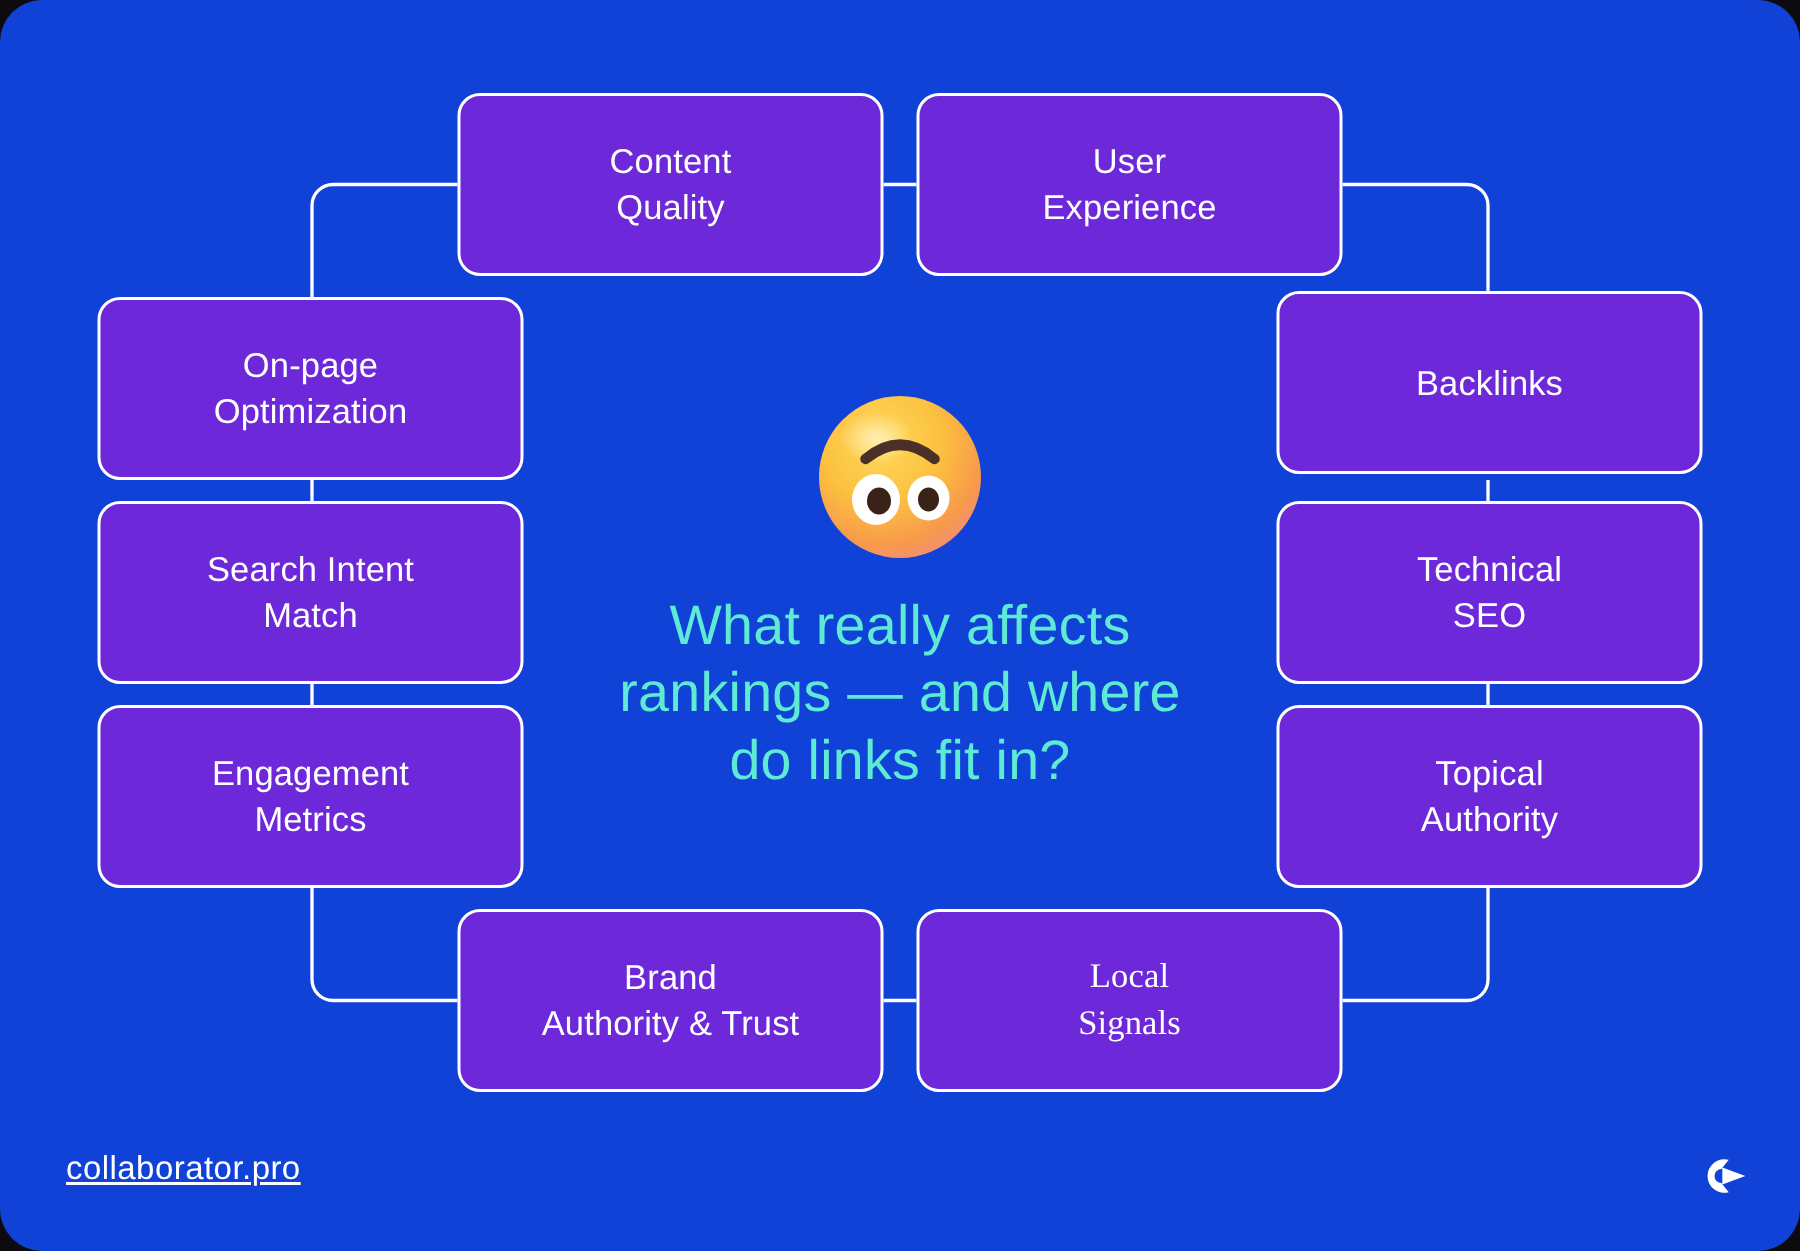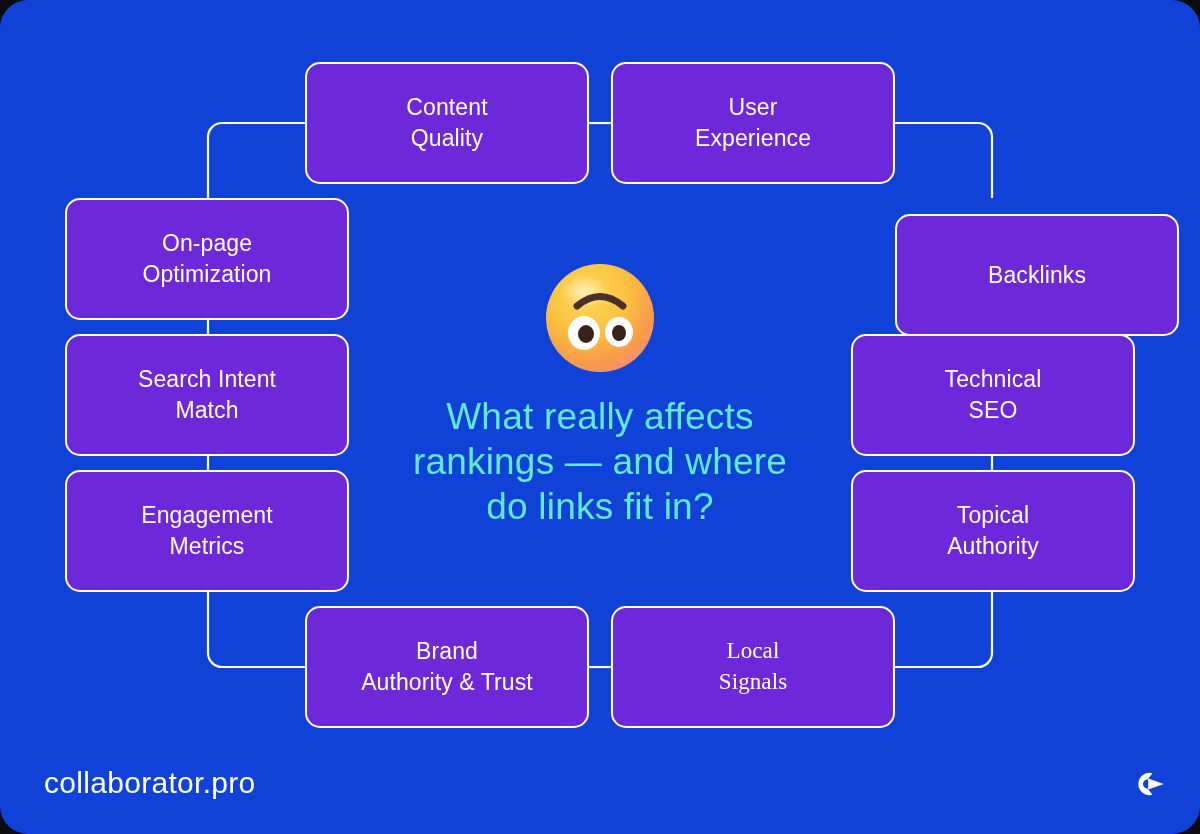--- a/index.html
+++ b/index.html
@@ -53,21 +53,21 @@
   }
 
   
   .n-content-quality { left: 305px;  top: 62px;  width: 284px; height: 122px; }
   .n-user-experience { left: 611px;  top: 62px;  width: 284px; height: 122px; }
   
   .n-onpage      { left: 65px;  top: 198px; width: 284px; height: 122px; }
   .n-searchintent{ left: 65px;  top: 334px; width: 284px; height: 122px; }
   .n-engagement  { left: 65px;  top: 470px; width: 284px; height: 122px; }
   
-  .n-backlinks   { left: 851px; top: 214px; width: 284px; height: 122px; margin-left: 44px; }
+  .n-backlinks   { left: 851px; top: 194px; width: 284px; height: 122px; }
   .n-technical   { left: 851px; top: 334px; width: 284px; height: 122px; }
   .n-topical     { left: 851px; top: 470px; width: 284px; height: 122px; }
   
   .n-brand       { left: 305px;  top: 606px; width: 284px; height: 122px; }
   .n-local       { left: 611px;  top: 606px; width: 284px; height: 122px; font-family: Liberation Serif, serif; }
 
   
   #center {
     position: absolute;
     left: 380px;
@@ -91,22 +91,23 @@
     letter-spacing: 0.2px;
     white-space: pre-line;
   }
 
   
   #site-url {
     position: absolute;
     left: 44px;
     top: 766px;
     color: #ffffff;
-    font-size: 30px;
+    font-size: 22px;
     letter-spacing: 0.3px;
+    text-decoration: underline;
   }
   #brand-logo {
     position: absolute;
     left: 1128px;
     top: 762px;
     width: 44px;
     height: 44px;
   }
 </style>
 </head>

